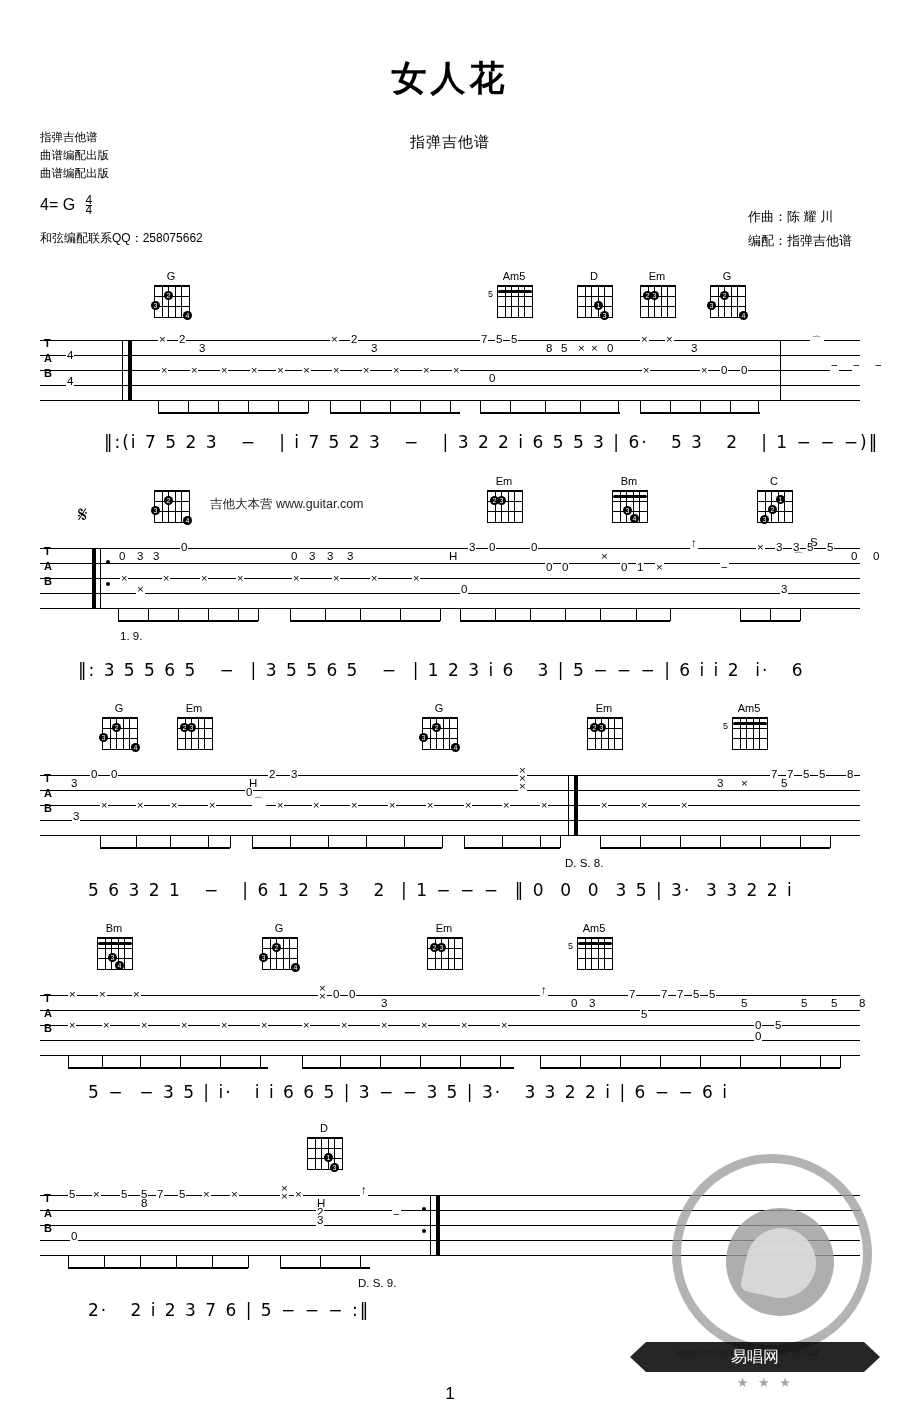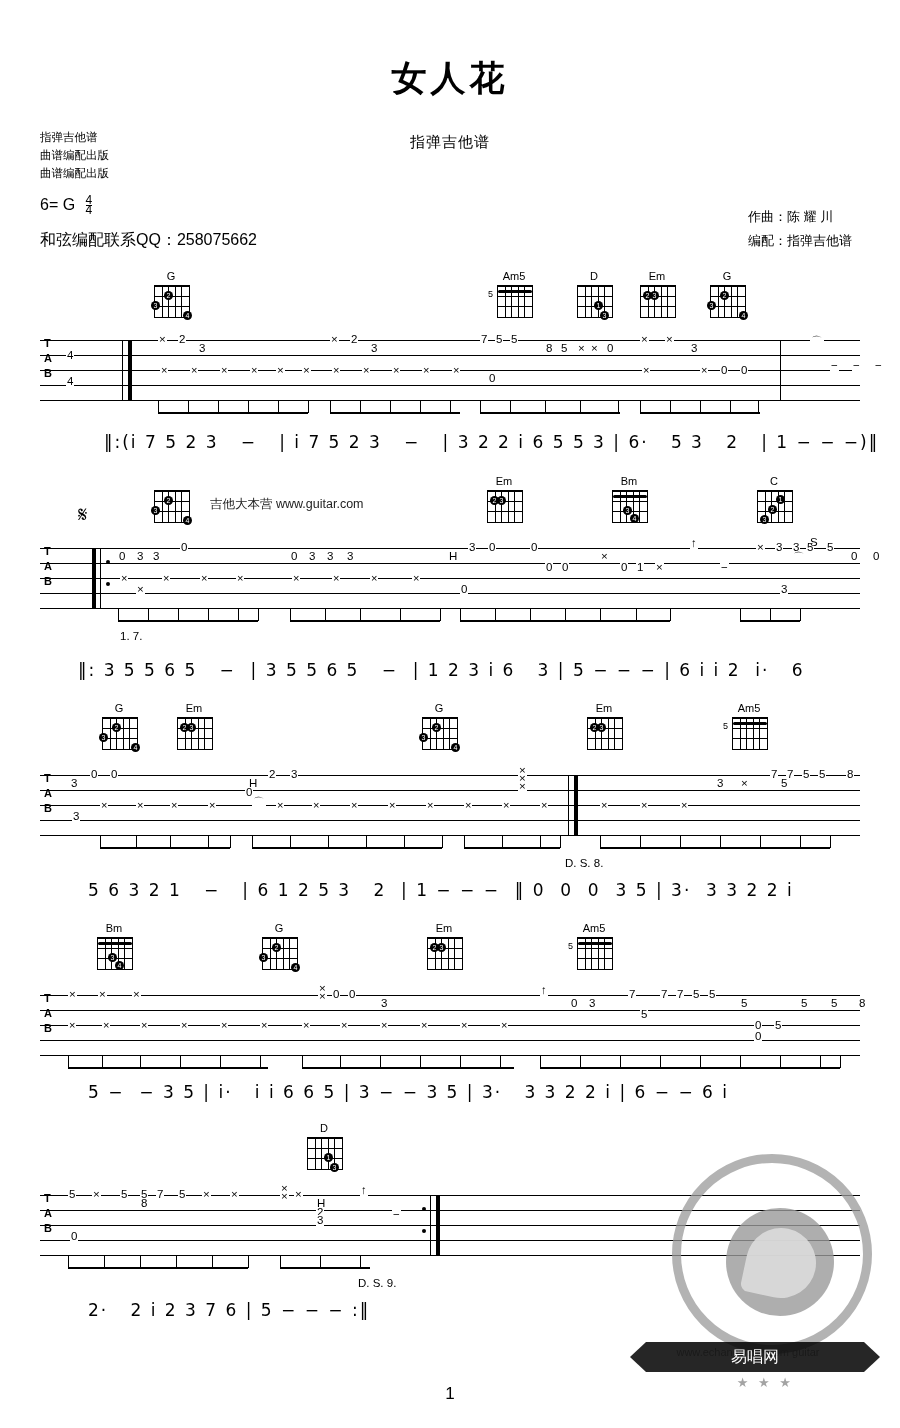--- a/index.html
+++ b/index.html
@@ -17,21 +17,21 @@
   }
   .subtitle{
     position:absolute;top:133px;left:0;width:900px;text-align:center;
     font-size:15px;letter-spacing:1px;
   }
   .credits-left{position:absolute;left:40px;top:128px;font-size:11.5px;line-height:18px;}
   .key-line{position:absolute;left:40px;top:196px;font-size:16px;}
   .key-line .frac{display:inline-block;vertical-align:middle;margin-left:6px;text-align:center;line-height:9px;font-size:12px;}
   .key-line .frac span{display:block;}
   .key-line .frac .den{border-top:1.2px solid #000;}
-  .qq-line{position:absolute;left:40px;top:230px;font-size:16px;}
+  .qq-line{position:absolute;left:40px;top:230px;font-size:12px;}
   .credits-right{position:absolute;right:48px;top:205px;font-size:13px;line-height:24px;text-align:left;}
   .site-mark{position:absolute;left:210px;top:496px;font-size:12.5px;color:#222;}
 
   
   .system{position:absolute;left:40px;width:820px;}
   .staff{position:relative;height:62px;}
   .staff .line{position:absolute;left:0;width:820px;height:1px;background:#000;}
   .staff .line:nth-child(1){top:0px}
   .staff .line:nth-child(2){top:15px}
   .staff .line:nth-child(3){top:30px}
@@ -88,21 +88,21 @@
   <div class="title">女人花</div>
   <div class="subtitle">指弹吉他谱</div>
 
   <div class="credits-left">
     <div>指弹吉他谱</div>
     <div>曲谱编配出版</div>
     <div>曲谱编配出版</div>
   </div>
 
   <div class="key-line">
-    <span>6= G</span>
+    <span>4= G</span>
     <span class="frac">
       <span class="num">4</span>
       <span class="den">4</span>
     </span>
   </div>
 
   <div class="qq-line">和弦编配联系QQ：258075662</div>
 
   <div class="credits-right">
     <div>作曲：陈 耀 川</div>
@@ -408,21 +408,21 @@
       <div class="stem" style="left:560px;top:61px;height:12px"></div>
       <div class="stem" style="left:596px;top:61px;height:12px"></div>
       <div class="stem" style="left:630px;top:61px;height:12px"></div>
       <div class="beam" style="left:700px;top:72px;width:60px"></div>
       <div class="stem" style="left:700px;top:61px;height:12px"></div>
       <div class="stem" style="left:730px;top:61px;height:12px"></div>
       <div class="stem" style="left:760px;top:61px;height:12px"></div>
     </div>
 
     <div class="textmark" style="left:770px;top:-12px">S</div>
-    <div class="textmark" style="left:80px;top:82px">1. 7.</div>
+    <div class="textmark" style="left:80px;top:82px">1. 9.</div>
   </div>
 
   <div class="jianpu" style="top:660px;left:78px">‖: 3 5 5 6 5   −  | 3 5 5 6 5   −  | 1 2 3 i 6   3 | 5 − − − | 6 i i 2  i·   6</div>
 
   <div class="system" style="top:775px">
     <div class="chord" style="left:60px;top:-58px">
       <div class="cname">G</div>
       <div class="grid">
         <div class="v" style="left:6.6px"></div>
           <div class="v" style="left:13.2px"></div>

